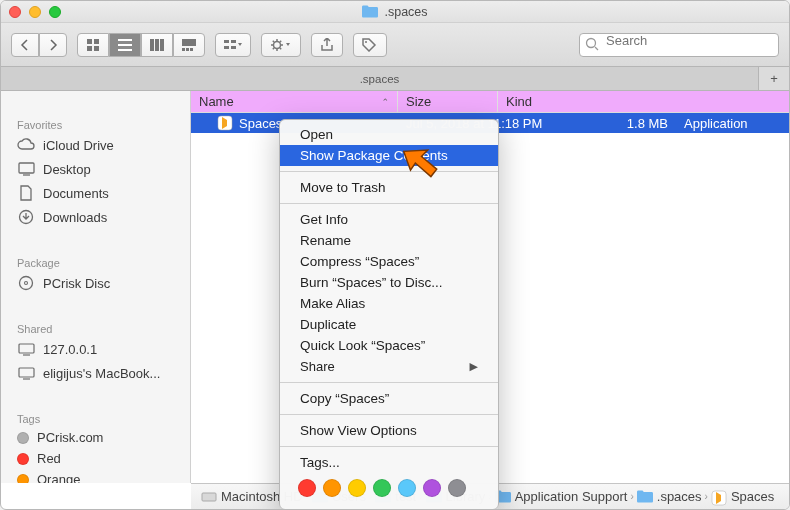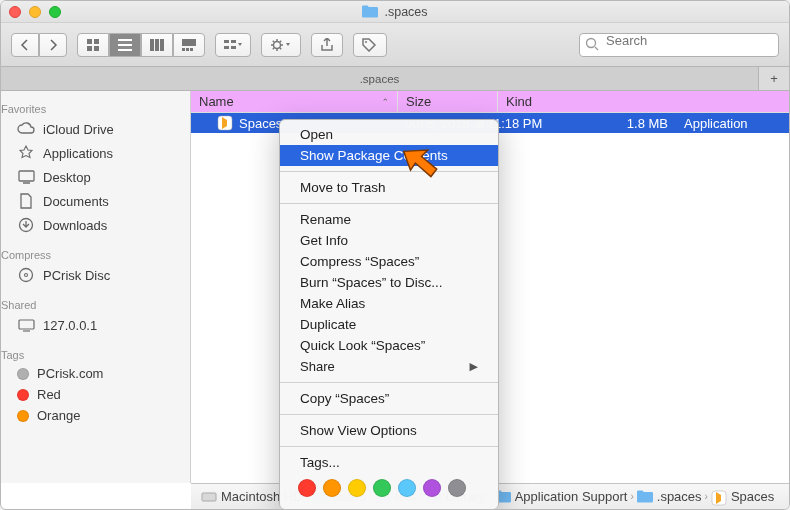--- a/index.html
+++ b/index.html
@@ -30,21 +30,21 @@
 .search .mag { position:absolute; left:6px; top:4px; color:#999; }
 
 .tabbar { height:24px; background:#dcdcdc; border-bottom:1px solid #b5b5b5; display:flex; }
 .tab { flex:1; display:flex; align-items:center; justify-content:center; font-size:11.5px; color:#555; background:#cfcfcf; border-right:1px solid #b5b5b5; }
 .tab-plus { width:30px; display:flex; align-items:center; justify-content:center; color:#555; }
 
 .body { flex:1; display:flex; overflow:hidden; }
 
 .sidebar { width:190px; background:#f5f5f5; border-right:1px solid #d0d0d0; overflow-y:auto; padding-top:4px; }
 .sb-section { padding:4px 0; }
-.sb-heading { font-size:11px; color:#8e8e8e; padding:4px 0 2px; font-weight:500; }
+.sb-heading { font-size:11px; color:#8e8e8e; padding:4px 16px 2px; font-weight:500;margin-top:16px; }
 .sb-item { display:flex; align-items:center; gap:8px; padding:3px 12px 3px 16px; color:#3a3a3a; font-size:13px; cursor:default; }
 .sb-icon { width:18px; height:18px; display:flex; align-items:center; justify-content:center; color:#6d6d6d; }
 .sb-tag-dot { width:12px; height:12px; border-radius:50%; border:1px solid rgba(0,0,0,0.1); }
 
 .main { flex:1; display:flex; flex-direction:column; overflow:hidden; }
 .list-header { height:22px; background:#f0abfc; border-bottom:1px solid #dcdcdc; display:flex; font-size:11.5px; color:#333; }
 .lh-col { display:flex; align-items:center; padding:0 8px; border-right:1px solid #e0e0e0; }
 .col-name { width:207px; justify-content:space-between; }
 .col-date { width:178px; }
 .col-size { width:100px; }
@@ -199,28 +199,20 @@
         <div class="sb-item">
             <span class="sb-icon">
               <svg width="18" height="14" viewBox="0 0 18 14">
                 <path d="M5 11a4 4 0 010-8 5 5 0 019 2 3 3 0 010 6H5z" fill="none" stroke="#6d6d6d" stroke-width="1.3"></path>
               </svg>
             </span>
             <span>iCloud Drive</span>
           </div>
         <div class="sb-item">
             <span class="sb-icon">
-              <svg width="16" height="16" viewBox="0 0 16 16">
-                <path d="M8 1l2 4 4 .5-3 3 1 4-4-2-4 2 1-4L2 5.5 6 5z" fill="none" stroke="#6d6d6d" stroke-width="1.1"></path>
-              </svg>
-            </span>
-            <span>Applications</span>
-          </div>
-        <div class="sb-item">
-            <span class="sb-icon">
               <svg width="17" height="14" viewBox="0 0 17 14">
                 <rect x="1" y="1" width="15" height="10" rx="1" fill="none" stroke="#6d6d6d" stroke-width="1.3"></rect>
                 <path d="M5 13h7" stroke="#6d6d6d" stroke-width="1.3"></path>
               </svg>
             </span>
             <span>Desktop</span>
           </div>
         <div class="sb-item">
             <span class="sb-icon">
               <svg width="14" height="16" viewBox="0 0 14 16">
@@ -233,41 +225,50 @@
             <span class="sb-icon">
               <svg width="16" height="16" viewBox="0 0 16 16">
                 <circle cx="8" cy="8" r="6.5" fill="none" stroke="#6d6d6d" stroke-width="1.3"></circle>
                 <path d="M8 4v5M5 7l3 3 3-3" stroke="#6d6d6d" stroke-width="1.3" fill="none"></path>
               </svg>
             </span>
             <span>Downloads</span>
           </div>
       </div>
       <div class="sb-section">
-        <div class="sb-heading">Compress</div>
+        <div class="sb-heading">Package</div>
         <div class="sb-item">
             <span class="sb-icon">
               <svg width="16" height="16" viewBox="0 0 16 16">
                 <circle cx="8" cy="8" r="6.5" fill="none" stroke="#6d6d6d" stroke-width="1.3"></circle>
                 <circle cx="8" cy="8" r="1.5" fill="none" stroke="#6d6d6d" stroke-width="1.1"></circle>
               </svg>
             </span>
             <span>PCrisk Disc</span>
           </div>
       </div>
       <div class="sb-section">
         <div class="sb-heading">Shared</div>
         <div class="sb-item">
             <span class="sb-icon">
               <svg width="17" height="13" viewBox="0 0 17 13">
                 <rect x="1" y="1" width="15" height="9" rx="1" fill="none" stroke="#6d6d6d" stroke-width="1.2"></rect>
                 <path d="M5 12h7" stroke="#6d6d6d" stroke-width="1.2"></path>
               </svg>
             </span>
             <span>127.0.0.1</span>
+          </div>
+        <div class="sb-item">
+            <span class="sb-icon">
+              <svg width="17" height="13" viewBox="0 0 17 13">
+                <rect x="1" y="1" width="15" height="9" rx="1" fill="none" stroke="#6d6d6d" stroke-width="1.2"></rect>
+                <path d="M5 12h7" stroke="#6d6d6d" stroke-width="1.2"></path>
+              </svg>
+            </span>
+            <span>eligijus's MacBook...</span>
           </div>
       </div>
       <div class="sb-section">
         <div class="sb-heading">Tags</div>
         <div class="sb-item">
             <span class="sb-tag-dot" style="background:#b0b0b0"></span>
             <span>PCrisk.com</span>
           </div>
         <div class="sb-item">
             <span class="sb-tag-dot" style="background:#ff3b30"></span>
@@ -357,22 +358,22 @@
         <span>Spaces</span>
       </div>
   </div>
 
   <div class="ctx-menu">
     <div class="ctx-item">Open</div>
     <div class="ctx-item highlight">Show Package Contents</div>
     <div class="ctx-sep"></div>
     <div class="ctx-item">Move to Trash</div>
     <div class="ctx-sep"></div>
+    <div class="ctx-item">Get Info</div>
     <div class="ctx-item">Rename</div>
-    <div class="ctx-item">Get Info</div>
     <div class="ctx-item">Compress “Spaces”</div>
     <div class="ctx-item">Burn “Spaces” to Disc...</div>
     <div class="ctx-item">Make Alias</div>
     <div class="ctx-item">Duplicate</div>
     <div class="ctx-item">Quick Look “Spaces”</div>
     <div class="ctx-item">
         <span>Share</span>
         <span class="ctx-sub">▶</span>
       </div>
     <div class="ctx-sep"></div>

